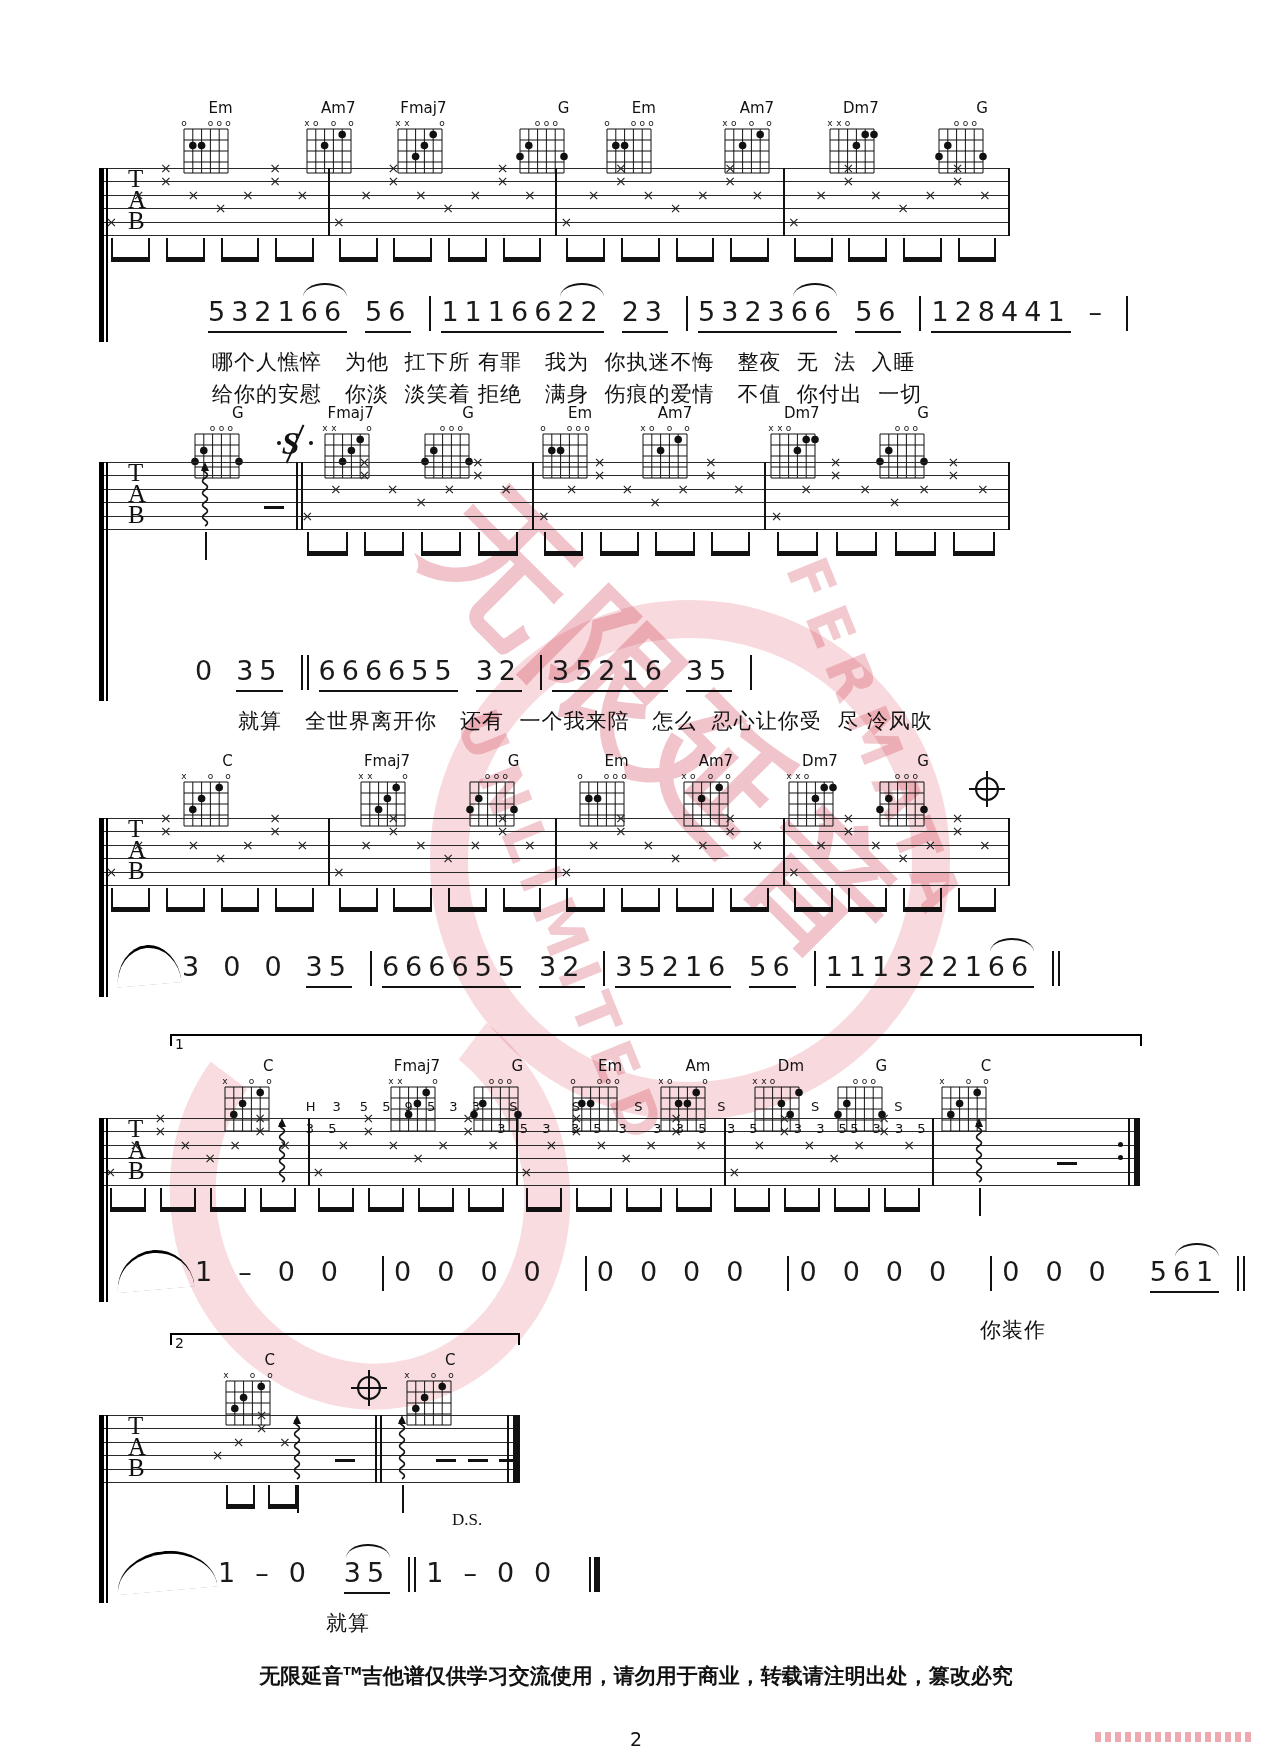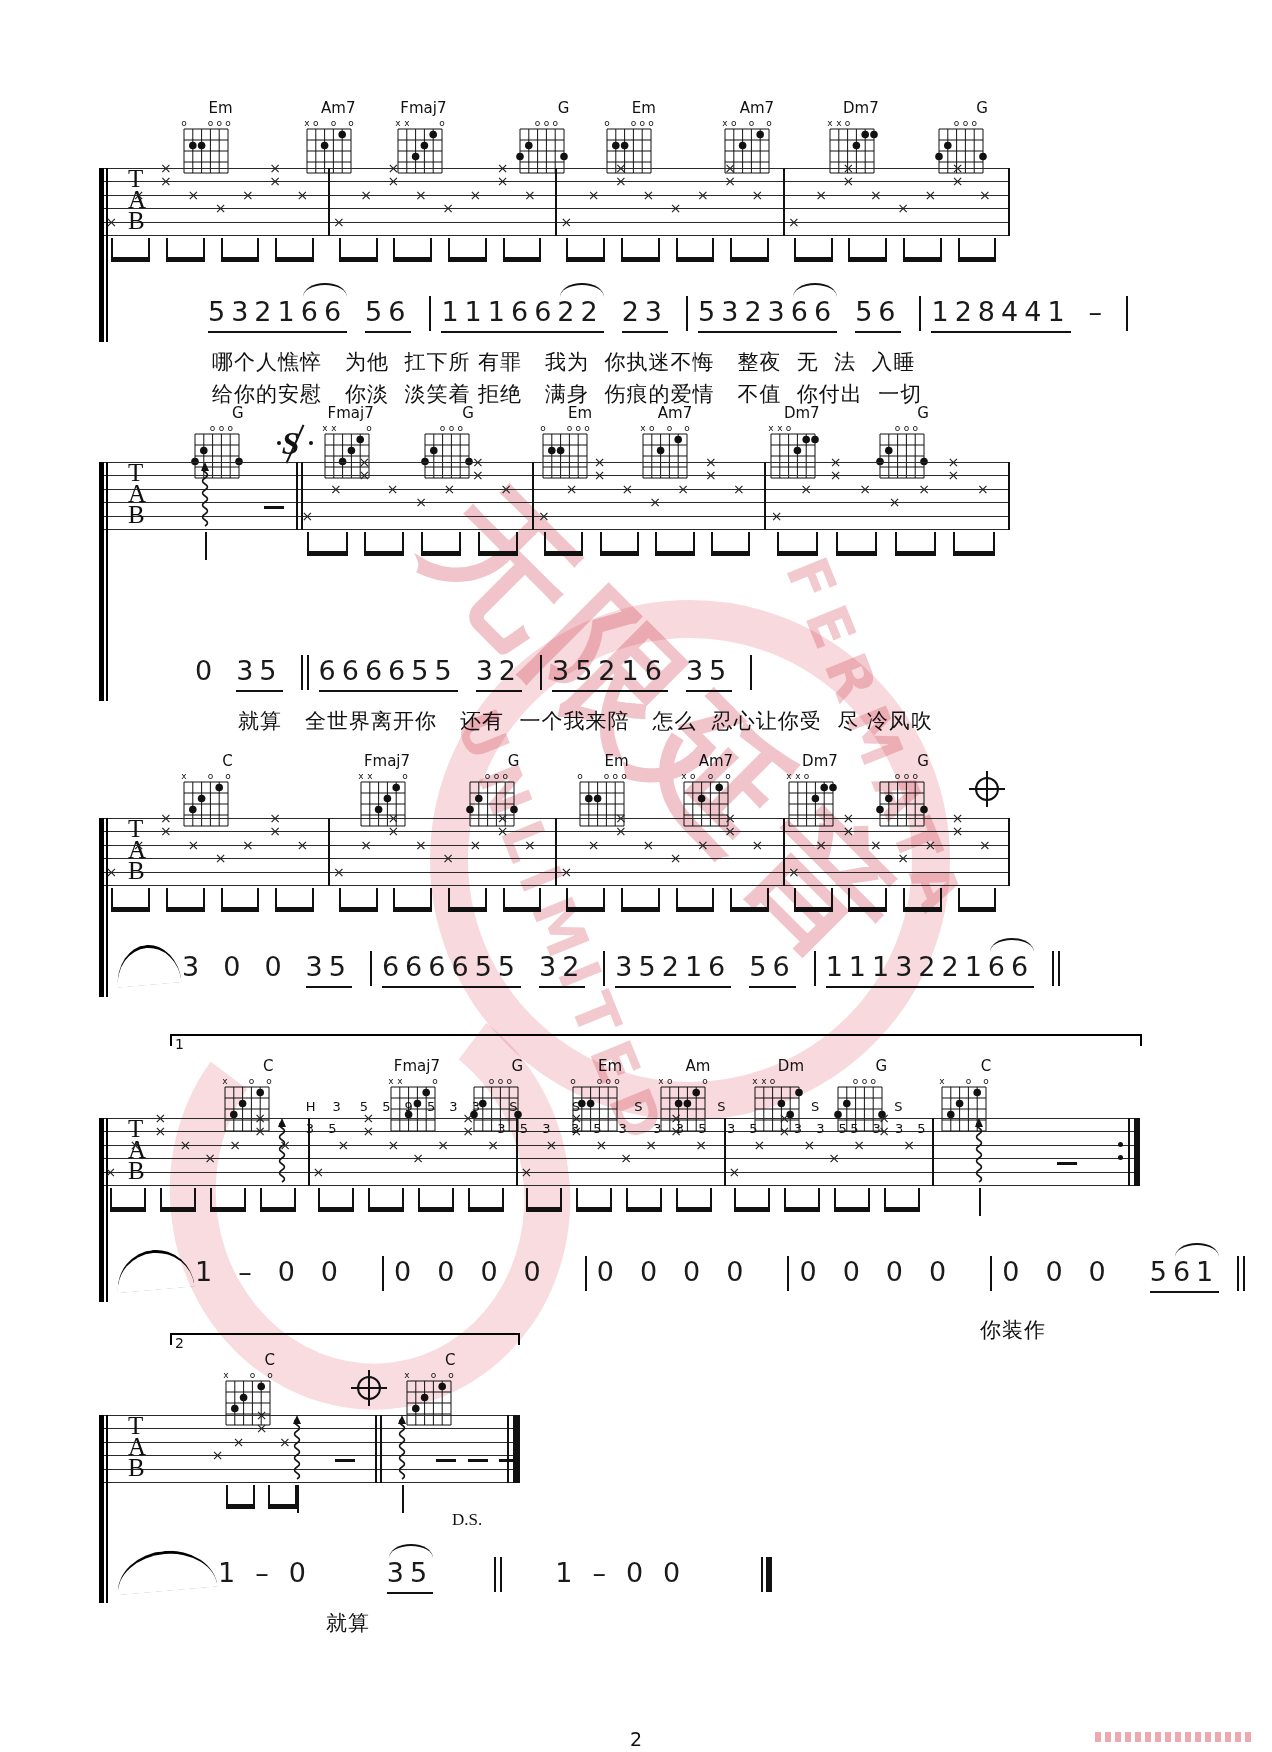--- a/index.html
+++ b/index.html
@@ -1204,33 +1204,36 @@
           <div class="dsh" style="left: 235.2px; top: 44.22px;"></div>
           <div class="sq" style="left: 297.4px;"><svg width="10" height="68">
               <path d="M5 64 Q10 61 5 58 Q0 55 5 52 Q10 49 5 46 Q0 43 5 40 Q10 37 5 34 Q0 31 5 28 Q10 25 5 22 Q0 19 5 16 Q10 13 5 10 Q0 7 5 4 " fill="none" stroke="#111" stroke-width="1.6"></path>
               <polygon points="5,0 1,9 9,9" fill="#111"></polygon>
             </svg></div>
           <div class="stem" style="left: 302.4px;"></div>
           <div class="dsh" style="left: 336px; top: 44.22px;"></div>
           <div class="dsh" style="left: 367.5px; top: 44.22px;"></div>
           <div class="dsh" style="left: 399px; top: 44.22px;"></div>
         </div>
-        <div class="numline" style="top: 205px; left: 118px; gap: 43px;">
+        <div class="numline" style="top: 205px; left: 118px;">
           <div class="tok" style="letter-spacing: 20px;">1–0</div>
           <div class="tok u">35<div class="tie"></div></div>
           <div class="nb d"></div>
           <div class="tok" style="letter-spacing: 20px;">1–00</div>
           <div class="nb f"></div>
         </div>
         <div class="slur" style="top: 199px; left: 16px; width: 100px;"></div>
         <div class="ds" style="left: 352px; top: 158px;">D.S.</div>
         <div class="lyr" style="left: 226px; top: 257px;">就算</div>
       </div>
     </div>
 
+  <div class="footer">
+    <span>无限延音</span><sup>TM</sup><span>吉他谱仅供学习交流使用，请勿用于商业，转载请注明出处，篡改必究</span>
+  </div>
   <div class="pageno">2</div>
 <div class="volta" style="left: 170px; top: 1034px; width: 972px;">
       <span class="vl">1</span>
     </div>
     <div class="volta" style="left: 170px; top: 1333px; width: 350px;">
       <span class="vl">2</span>
     </div>
   </div>
 
 </body></html>

